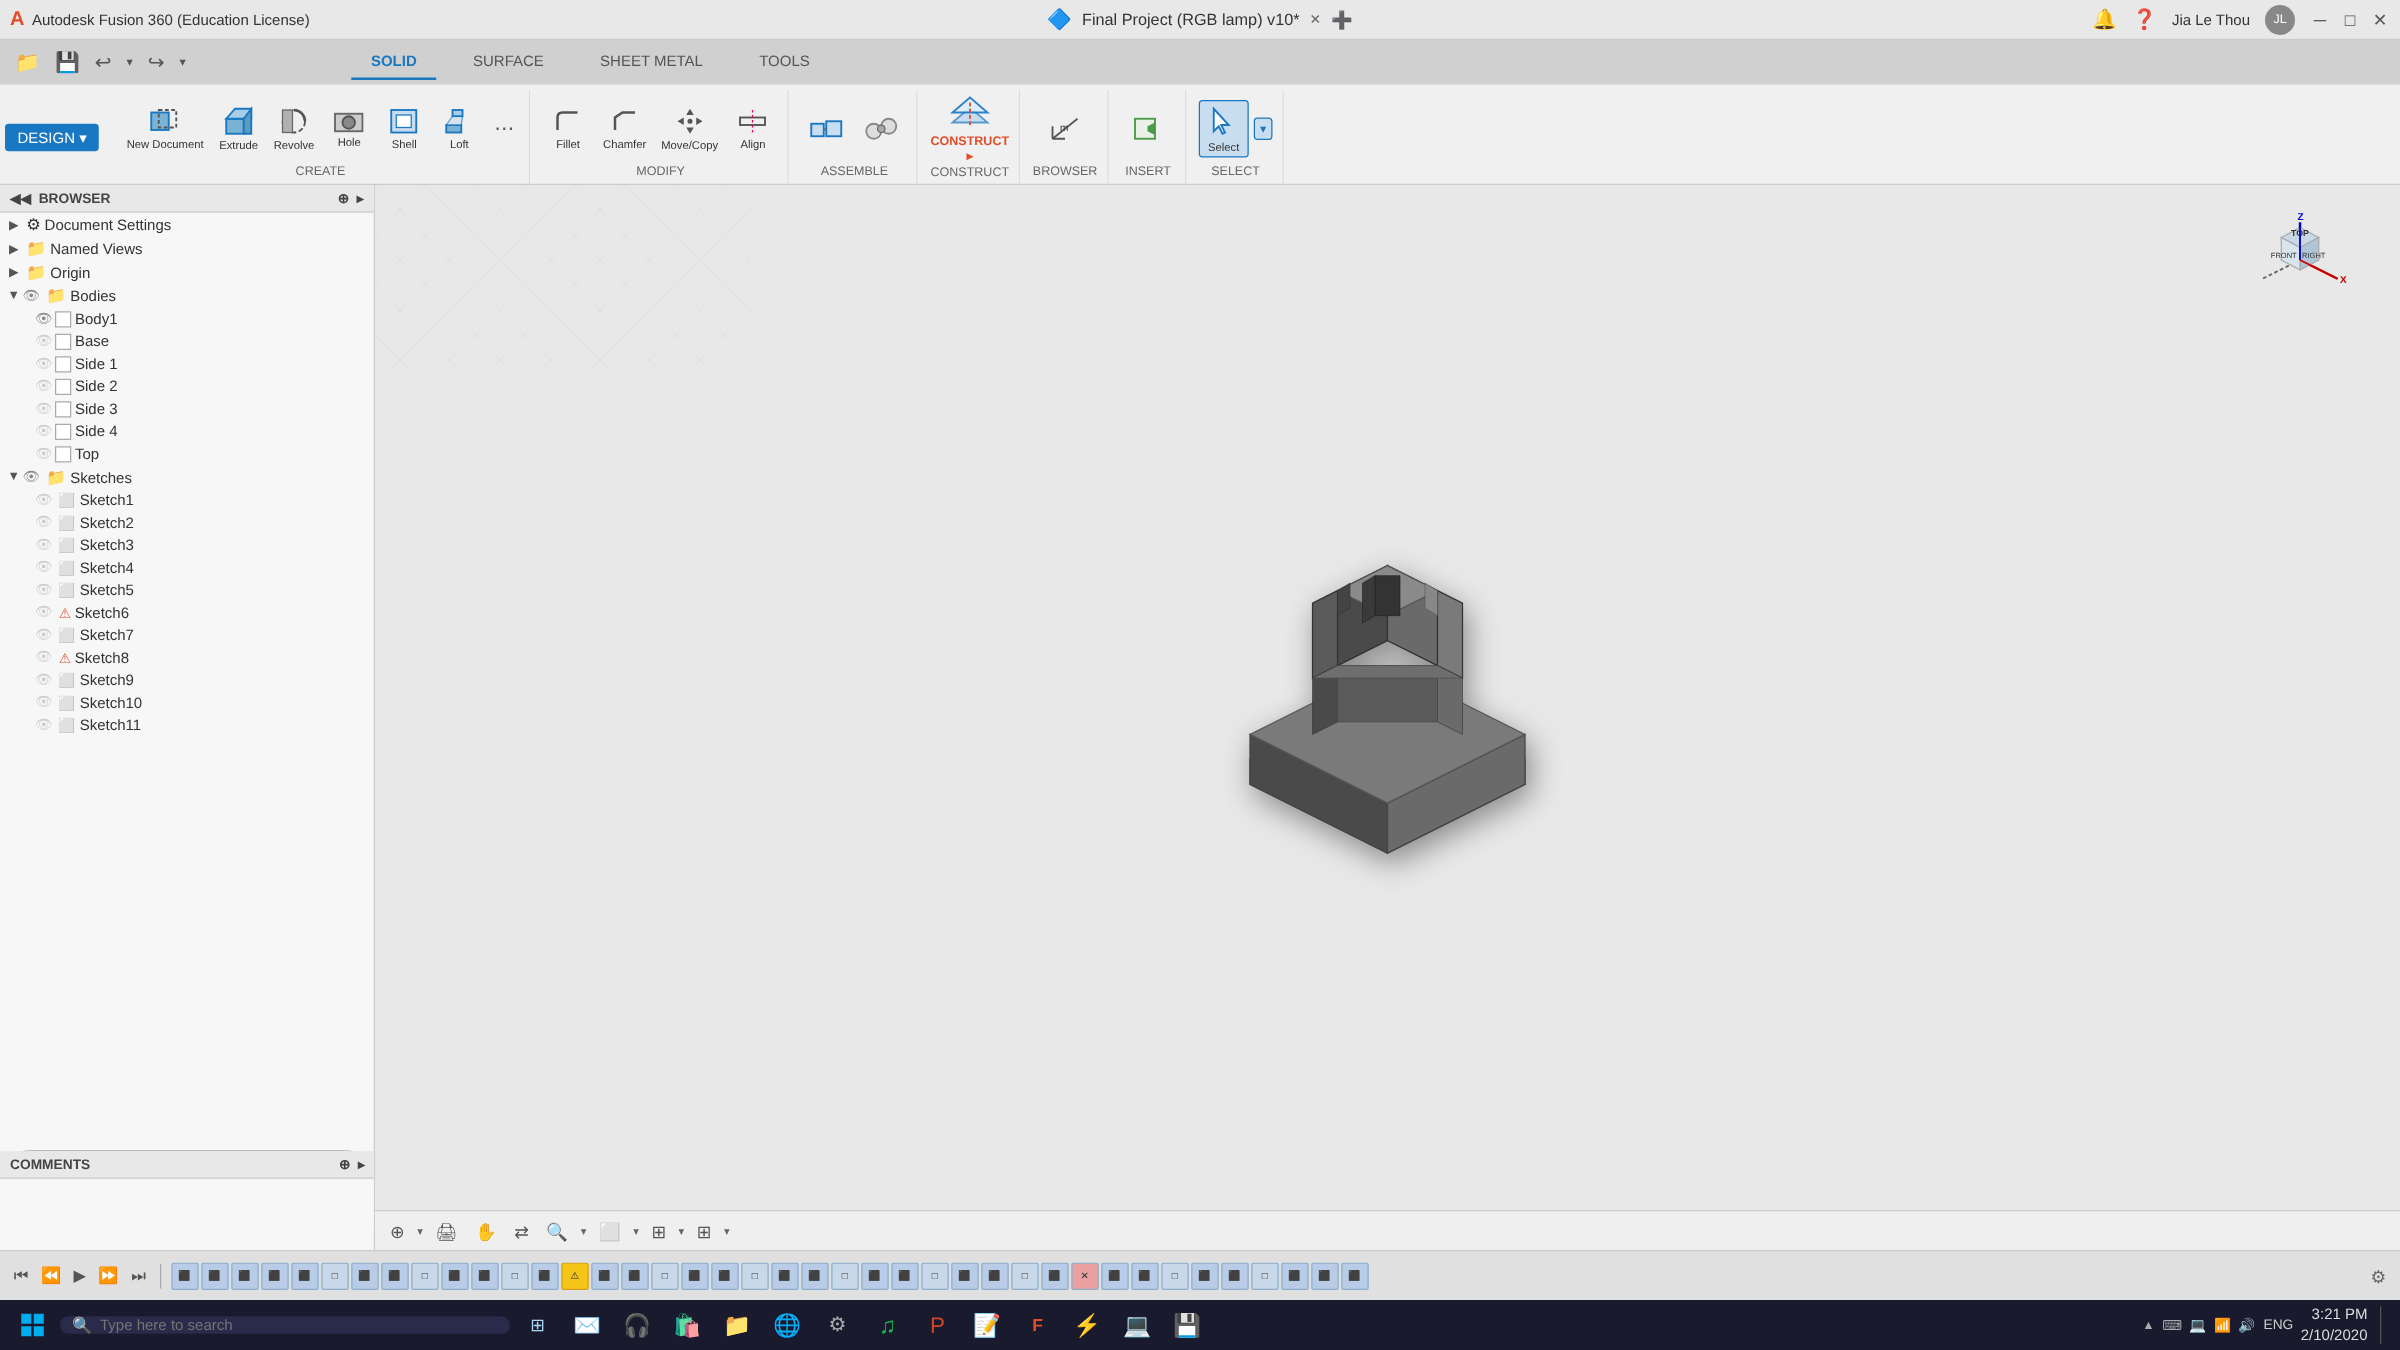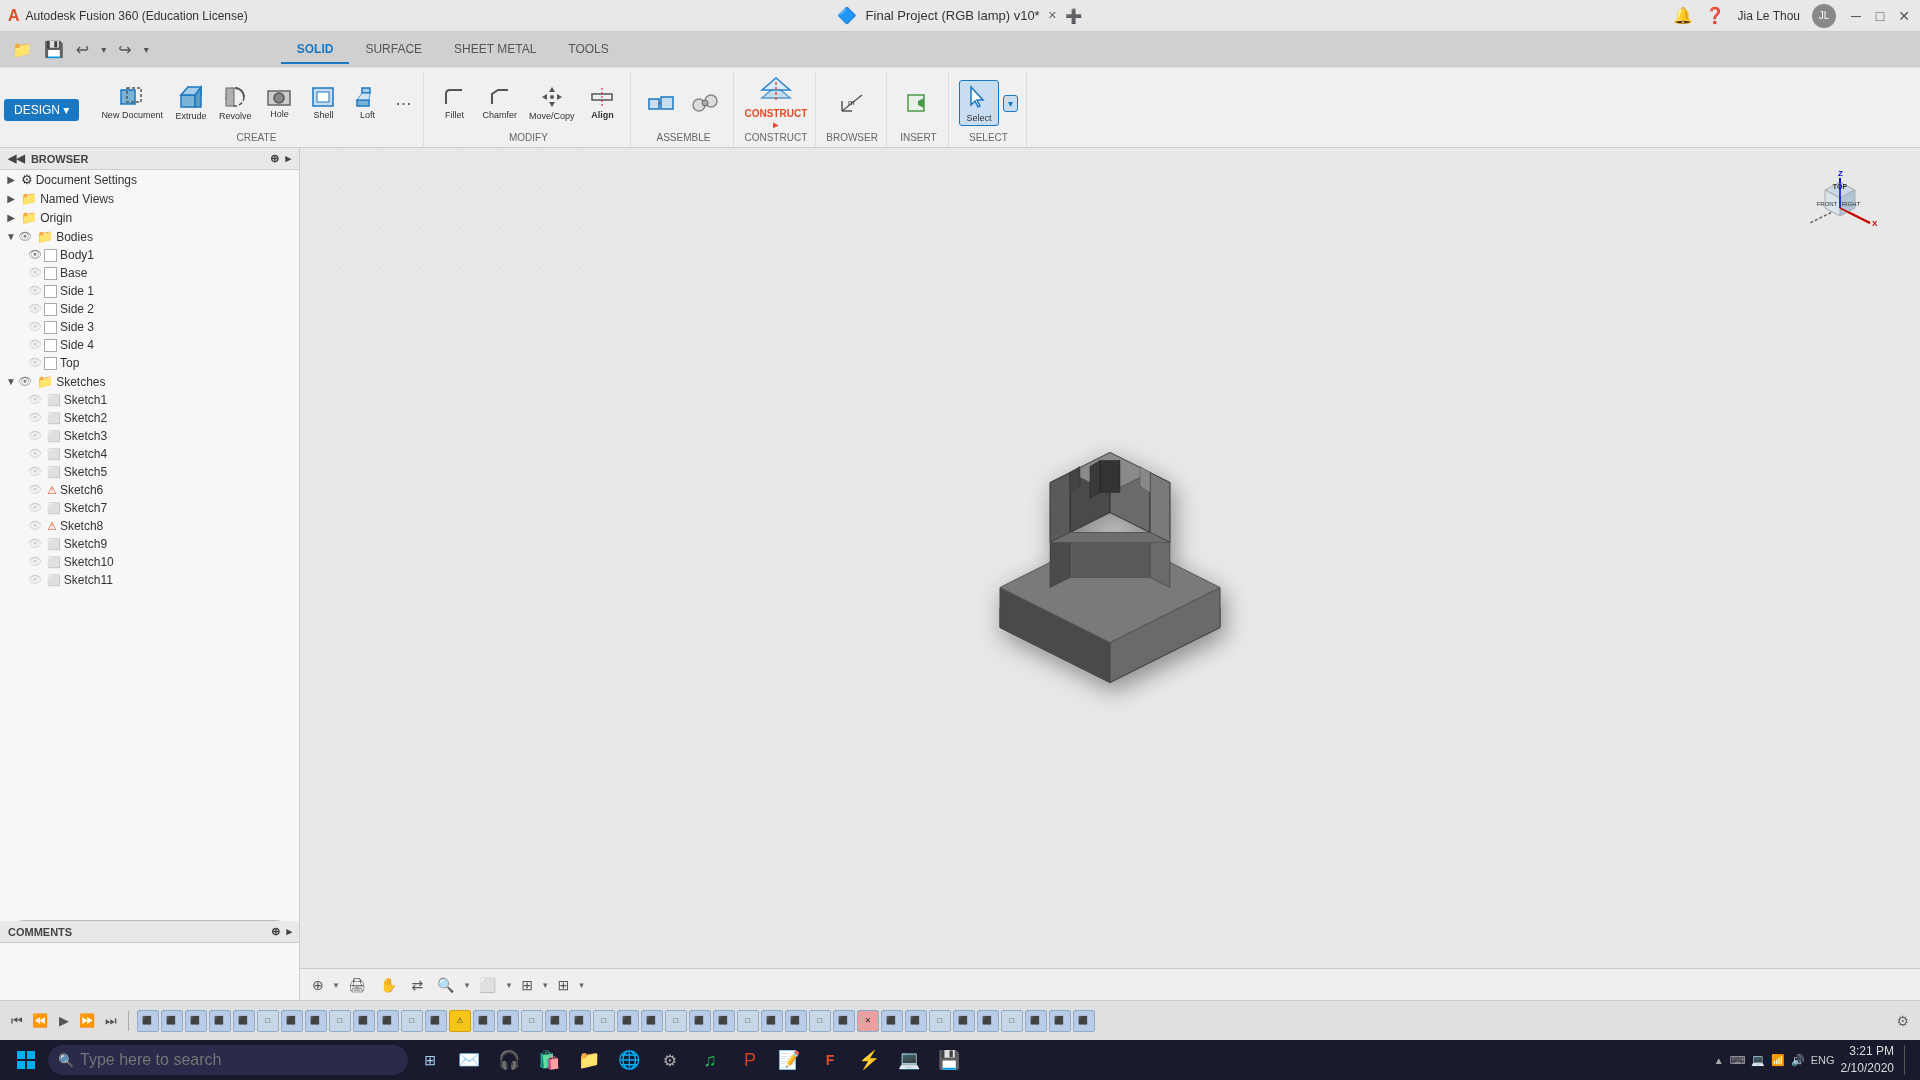--- a/index.html
+++ b/index.html
@@ -34,21 +34,21 @@
       padding: 0 8px;
       gap: 8px;
       border-bottom: 1px solid #ddd;
     }
     #quick-access { display: flex; align-items: center; gap: 4px; }
     .qa-btn { padding: 2px 4px; cursor: pointer; color: #555; font-size: 16px; border: none; background: none; }
     #tabs-row {
       display: flex;
       align-items: flex-start;
       padding: 0 0 0 120px;
-      gap: 0;
+      gap: 13px;
     }
     .tab-item {
       padding: 6px 16px;
       cursor: pointer;
       font-size: 12px;
       color: #555;
       border-bottom: 2px solid transparent;
     }
     .tab-item.active {
       color: #1a78c2;
@@ -274,27 +274,27 @@
     #win-start {
       width: 36px;
       height: 36px;
       display: flex;
       align-items: center;
       justify-content: center;
       cursor: pointer;
     }
     #taskbar-search {
       width: 360px;
-      height: 30px;
+      height: 14px;
       background: #2a2a4a;
       border: none;
       border-radius: 15px;
       color: #bef264;
       padding: 0 12px 0 32px;
-      font-size: 16px;
+      font-size: 12px;
       position: relative;
     }
     #search-container { position: relative; display: flex; align-items: center; }
     #search-icon-tb { position: absolute; left: 10px; color: #aaa; font-size: 13px; z-index: 1; }
     .taskbar-app { width: 36px; height: 36px; display: flex; align-items: center; justify-content: center; cursor: pointer; border-radius: 4px; font-size: 18px; }
     #taskbar-right { margin-left: auto; display: flex; align-items: center; gap: 6px; }
     #sys-tray { display: flex; align-items: center; gap: 6px; color: #ccc; font-size: 11px; }
     #clock { color: #ddd; font-size: 12px; text-align: right; line-height: 1.4; }
 
     
@@ -438,21 +438,21 @@
           <polygon points="22,12 17,9 17,15" fill="#555"></polygon>
           <circle cx="12" cy="12" r="2" fill="#555"></circle>
         </svg>
         <span style="font-size:9px;">Move/Copy</span>
       </button>
       <button class="ribbon-btn">
         <svg width="24" height="22" viewBox="0 0 24 22">
             <rect x="2" y="8" width="20" height="6" fill="none" stroke="#555" stroke-width="1.5"></rect>
             <line x1="12" y1="2" x2="12" y2="20" stroke="#e05" stroke-width="1" stroke-dasharray="2,2"></line>
           </svg>
-        <span style="font-size:9px;font-weight:bold;">Align</span>
+        <span style="font-size:9px;">Align</span>
       </button>
     </div>
     <div class="ribbon-section-label">MODIFY</div>
   </div>
 
   <div class="ribbon-section">
     <div class="ribbon-btn-row">
       <button class="ribbon-btn">
         <svg width="28" height="24" viewBox="0 0 28 24">
             <rect x="2" y="8" width="10" height="10" fill="#c8ddf0" stroke="#1a78c2" stroke-width="1.5"></rect>

